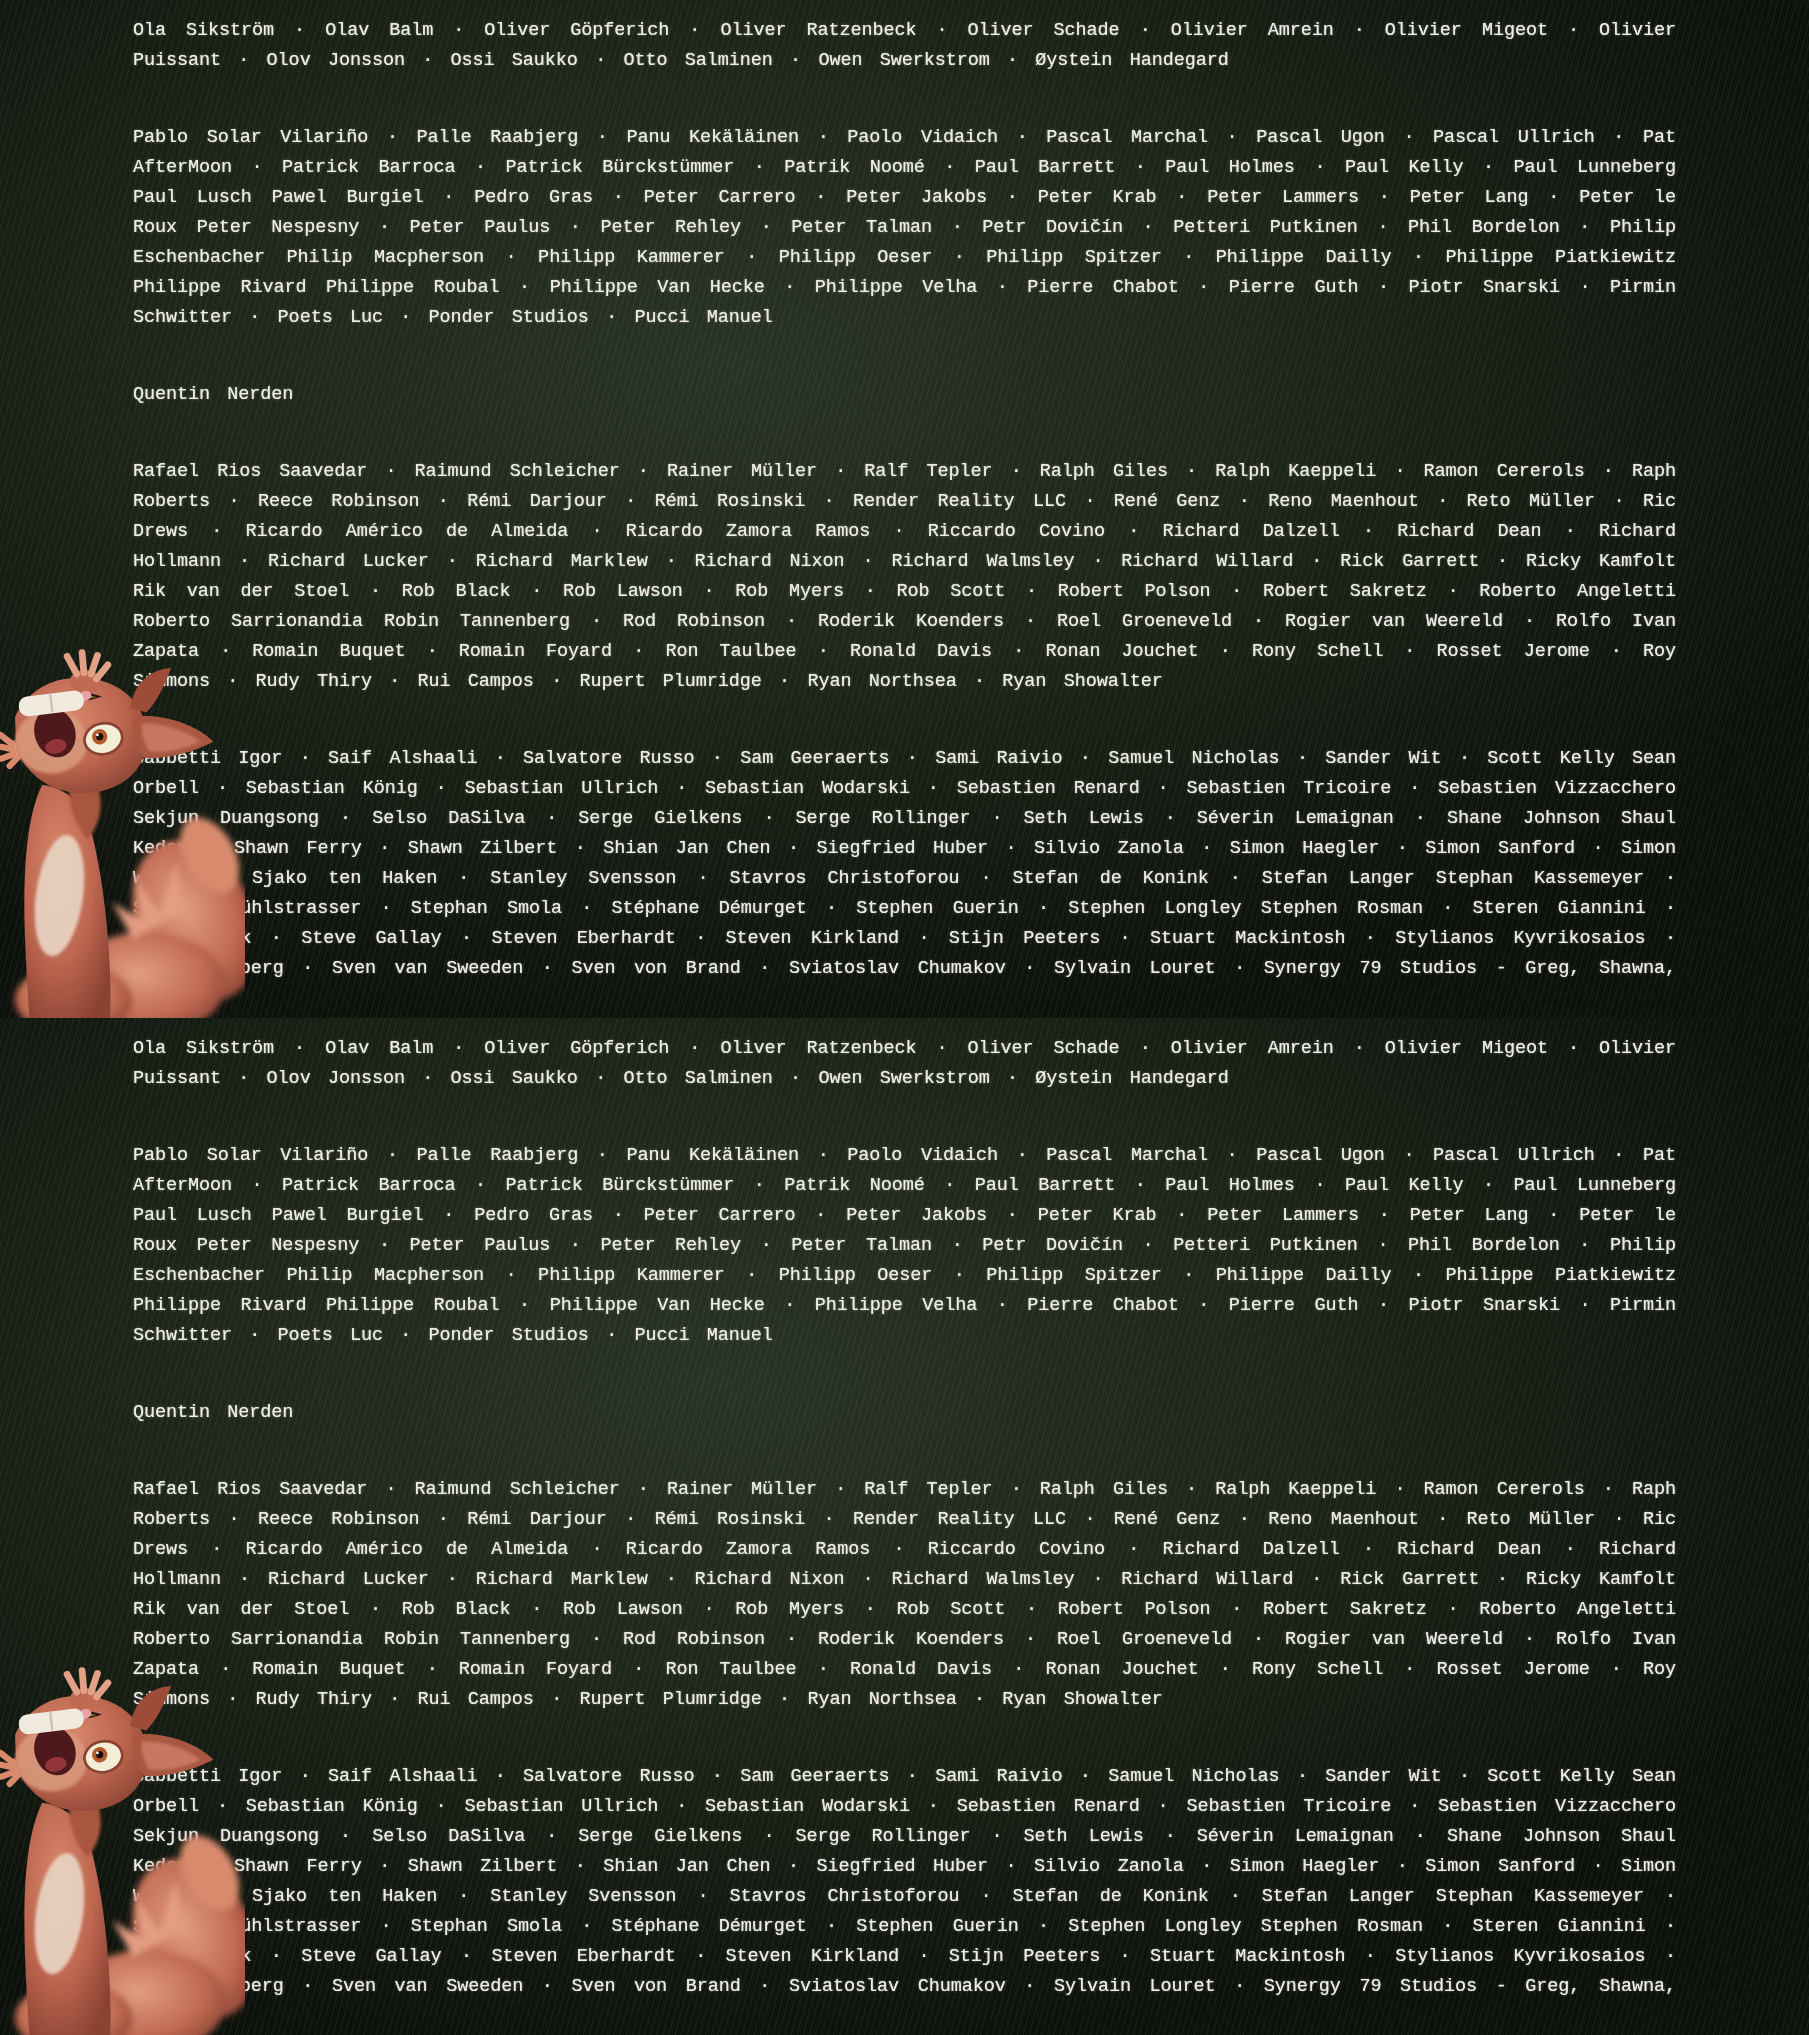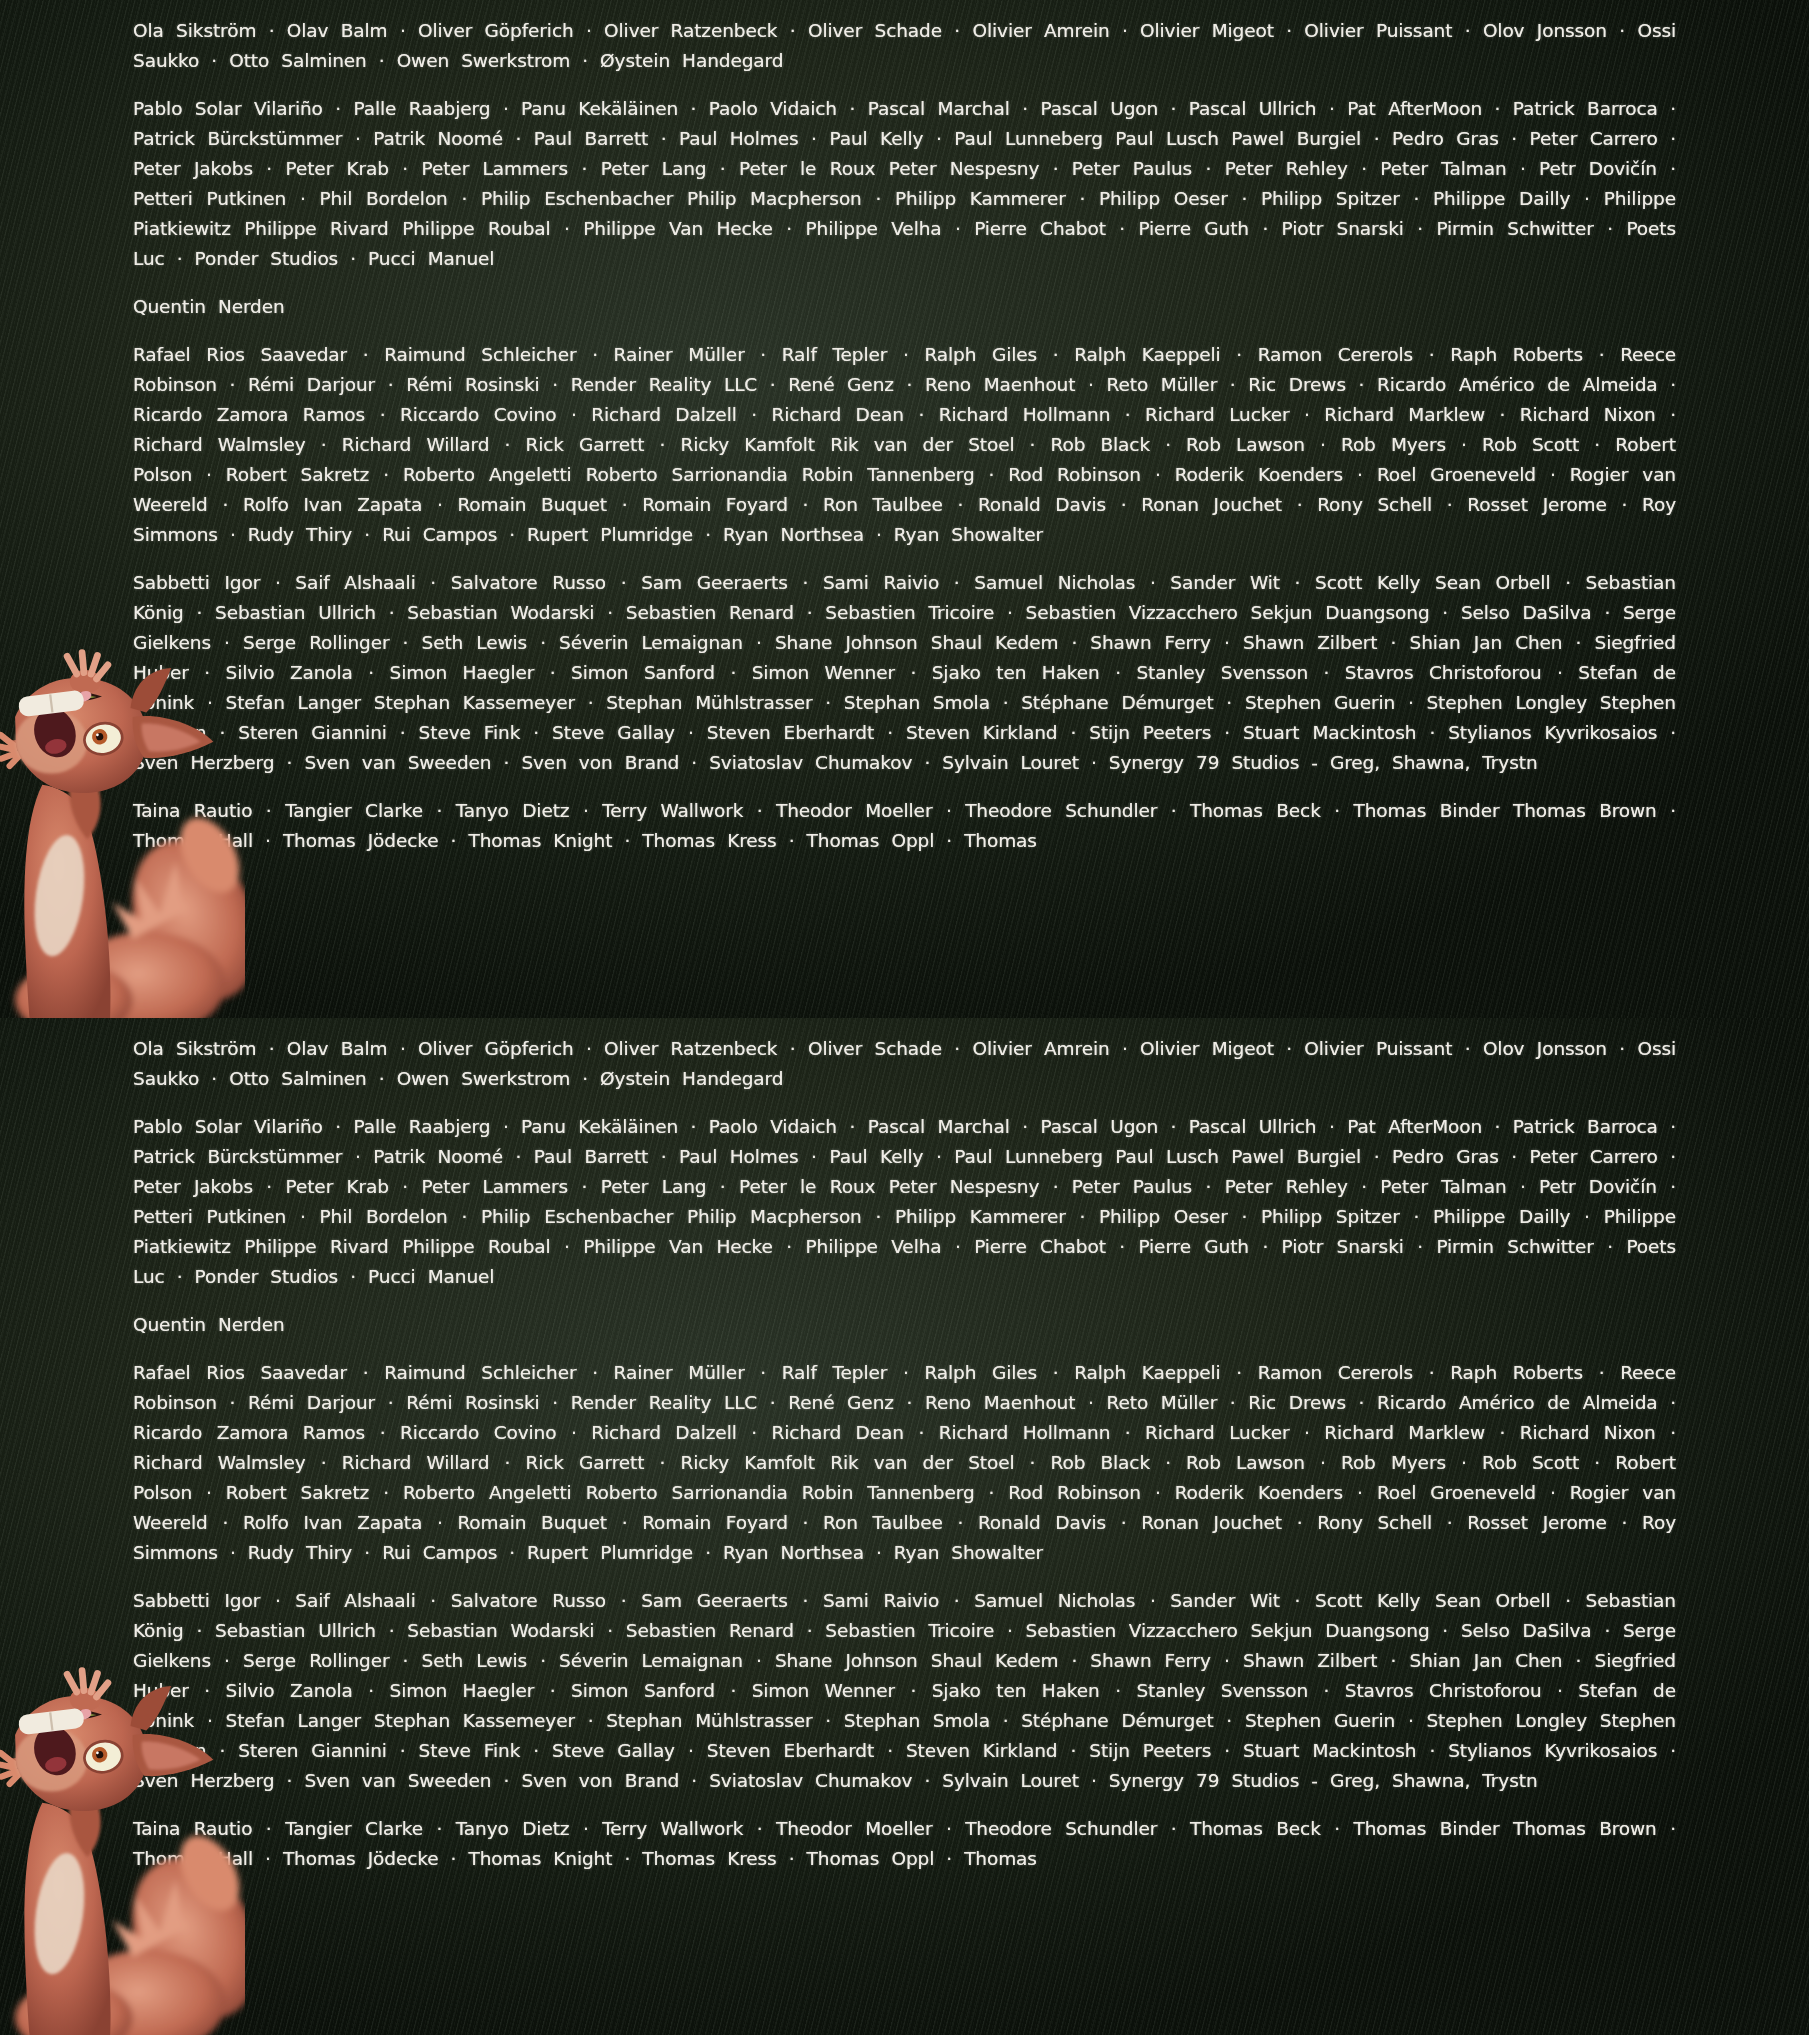--- a/index.html
+++ b/index.html
@@ -14,33 +14,34 @@
     background-image:
       repeating-linear-gradient(105deg, rgba(215,232,210,0.050) 0px, rgba(215,232,210,0.050) 0.9px, rgba(215,232,210,0) 1.8px, rgba(215,232,210,0) 5.9px),
       repeating-linear-gradient(103deg, rgba(190,215,190,0.035) 0px, rgba(190,215,190,0.035) 0.5px, rgba(190,215,190,0) 0.9px, rgba(190,215,190,0) 3.2px),
       radial-gradient(ellipse 1221px 678px at 40% 36%, #29api 0%, #1d2418 45%, #131a11 72%, #0b100a 100%);
   }
   .frame{ 
     background-image:
       repeating-linear-gradient(105deg, rgba(215,232,210,0.050) 0px, rgba(215,232,210,0.050) 0.9px, rgba(215,232,210,0) 1.8px, rgba(215,232,210,0) 5.9px),
       repeating-linear-gradient(103deg, rgba(190,215,190,0.035) 0px, rgba(190,215,190,0.035) 0.5px, rgba(190,215,190,0) 0.9px, rgba(190,215,190,0) 3.2px),
       radial-gradient(ellipse 1221px 678px at 40% 36%, #293226 0%, #1d2418 45%, #131a11 72%, #0b100a 100%);
+    font-family: Liberation Mono, monospace;
   }
   #frame-1{top:0;}
   #frame-2{top:1018px;}
   .credits{
     position:absolute;top:16.3px;left:133px;width:1543px;z-index:2;
     color:#f0ede7;
     font-size:18.5px;line-height:30px;
     letter-spacing:-0.1px;word-spacing:6.3px;
     text-align:justify;
     text-shadow:0 0 2.7px rgba(255,255,248,0.40), 0 0 0.5px rgba(255,255,255,0.55);
   }
   .credits p{margin:0;}
-  .credits p + p{margin-top:18px;}
+  .credits p + p{margin-top:47px;}
   .character{
     position:absolute;left:-2.7px;top:649px;width:248px;height:369px;z-index:3;
   }
   svg{display:block;}
 </style>
 </head>
 <body>
 
 <svg width="0" height="0" style="position:absolute" aria-hidden="true">
   <defs>

